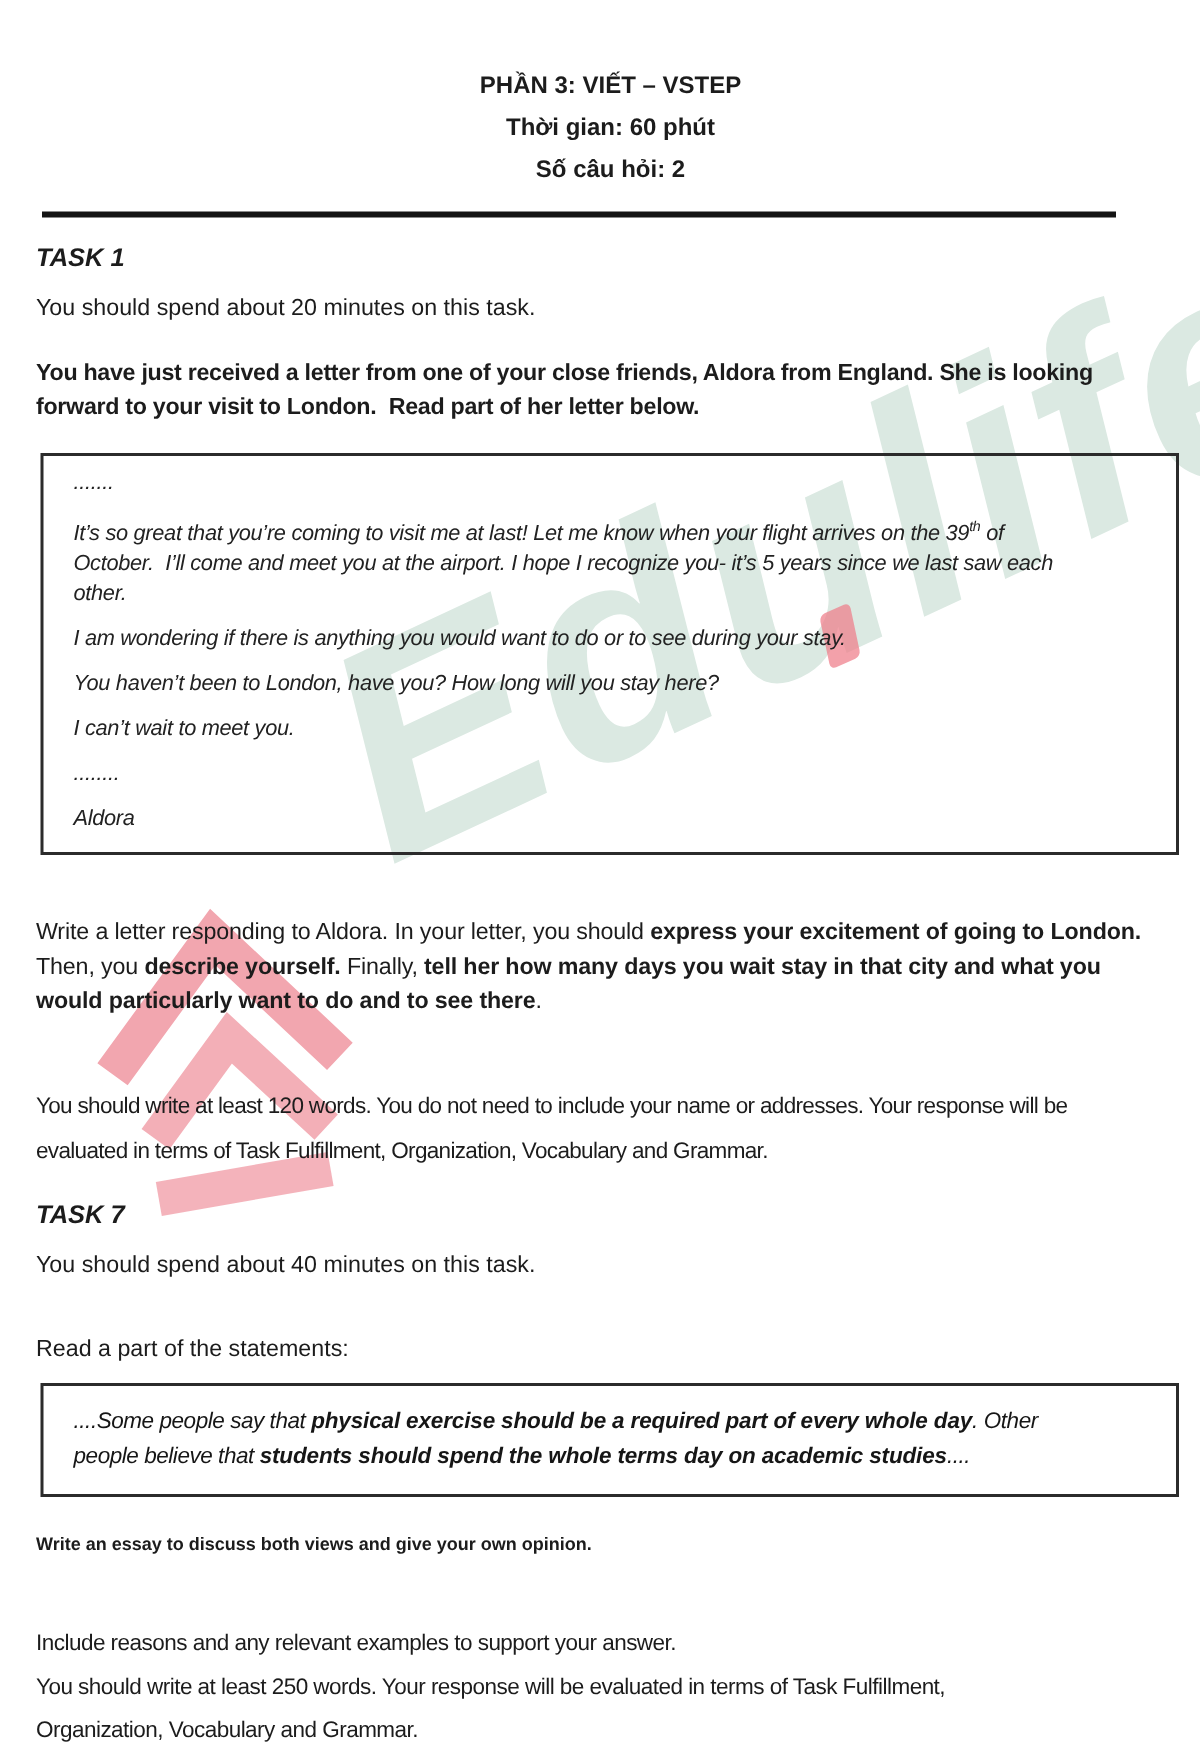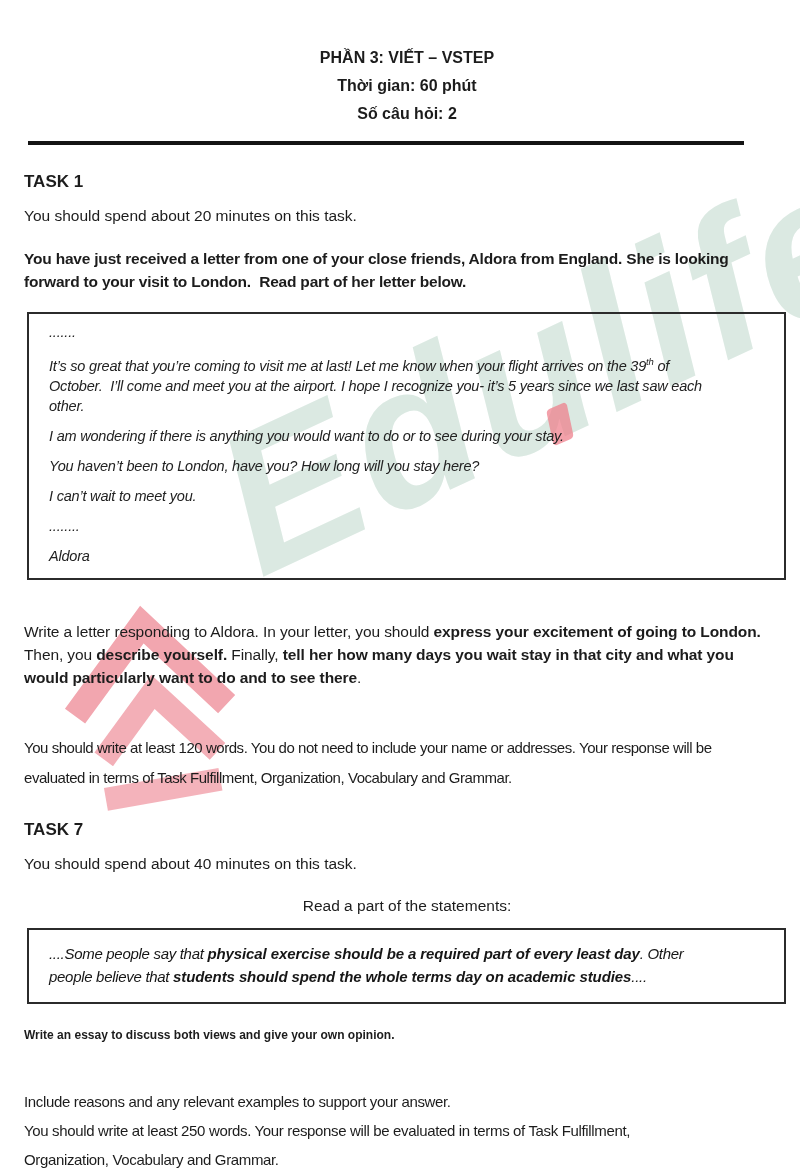--- a/index.html
+++ b/index.html
@@ -34,21 +34,21 @@
     position:absolute;left:549px;top:406px;width:22px;height:36px;
     background:var(--wm-accent);opacity:.72;border-radius:4px;
     transform:rotate(-24deg) skewX(-12deg);
   }
   
   .content{position:relative;z-index:1;padding:0 10px 0 24px;}
   .line{display:block;white-space:pre;}
   .exam-header{text-align:center;padding-top:44px;}
   .h-line{font-weight:bold;font-size:16px;line-height:28px;}
   .rule{height:4px;background:#141414;margin:13px 46px 0 4px;}
-  h2.task{font-size:17px;font-weight:bold;margin:27px 0 0 0;}
+  h2.task{font-size:17px;font-weight:bold;margin:17px 0 0 0;font-style:italic;}
   .plain{font-size:15.5px;margin:14px 0 0 0;line-height:20px;}
   .bold-para{font-weight:bold;font-size:15.5px;line-height:23px;margin:21px 0 0 0;letter-spacing:-0.2px;}
   .letter-box{
     border:2px solid #2b2b2b;
     margin:19px 4px 0 3px;
     padding:2px 20px 12px 20px;
     font-style:italic;font-size:14.5px;letter-spacing:-0.2px;color:#222;
   }
   .letter-box p{margin:10px 0 0 0;line-height:20px;}
   .letter-box p.first{margin-top:6px;}
@@ -137,26 +137,26 @@
       <span class="line">You should write at least 120 words. You do not need to include your name or addresses. Your response will be</span>
       <span class="line">evaluated in terms of Task Fulfillment, Organization, Vocabulary and Grammar.</span>
     </p>
   </section>
 
   <section>
     <h2 class="task">TASK 7</h2>
     <p class="plain">
       <span class="line">You should spend about 40 minutes on this task.</span>
     </p>
-    <p class="plain" style="margin-top:22px;text-align:center;">
+    <p class="plain" style="margin-top:36px;">
       <span class="line">Read a part of the statements:</span>
     </p>
 
     <div class="stmt-box">
-      <span class="line"><span>....Some people say that </span><b>physical exercise should be a required part of every least day</b><span>. Other</span></span>
+      <span class="line"><span>....Some people say that </span><b>physical exercise should be a required part of every whole day</b><span>. Other</span></span>
       <span class="line"><span>people believe that </span><b>students should spend the whole terms day on academic studies</b><span>....</span></span>
     </div>
 
     <p class="essay-prompt">
       <span class="line">Write an essay to discuss both views and give your own opinion.</span>
     </p>
 
     <p class="spaced2">
       <span class="line">Include reasons and any relevant examples to support your answer.</span>
       <span class="line">You should write at least 250 words. Your response will be evaluated in terms of Task Fulfillment,</span>

